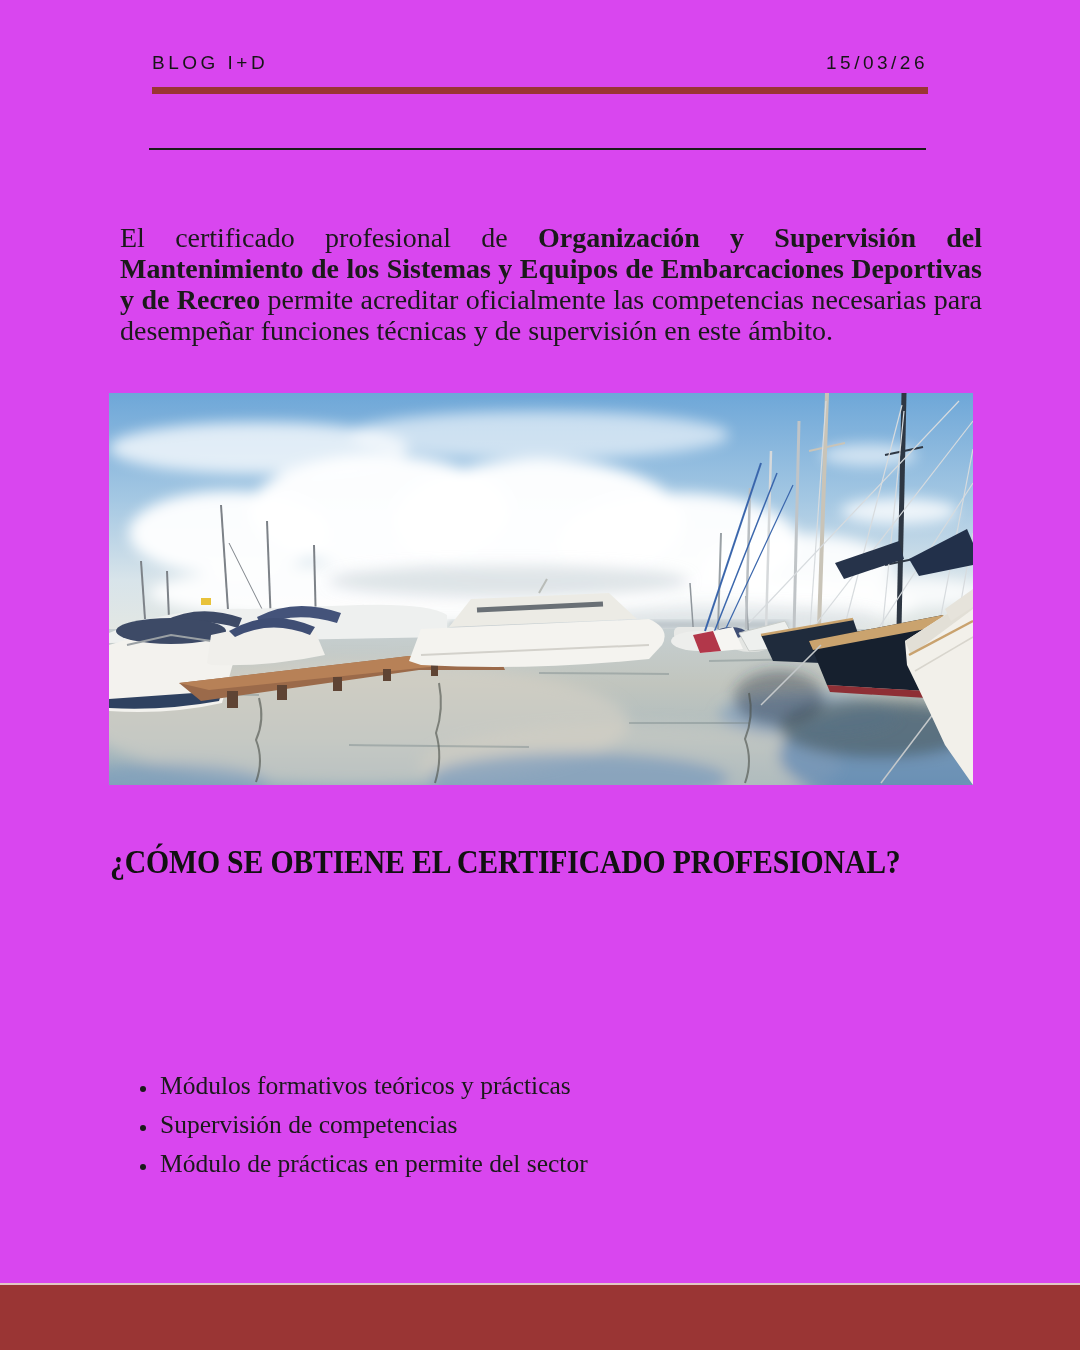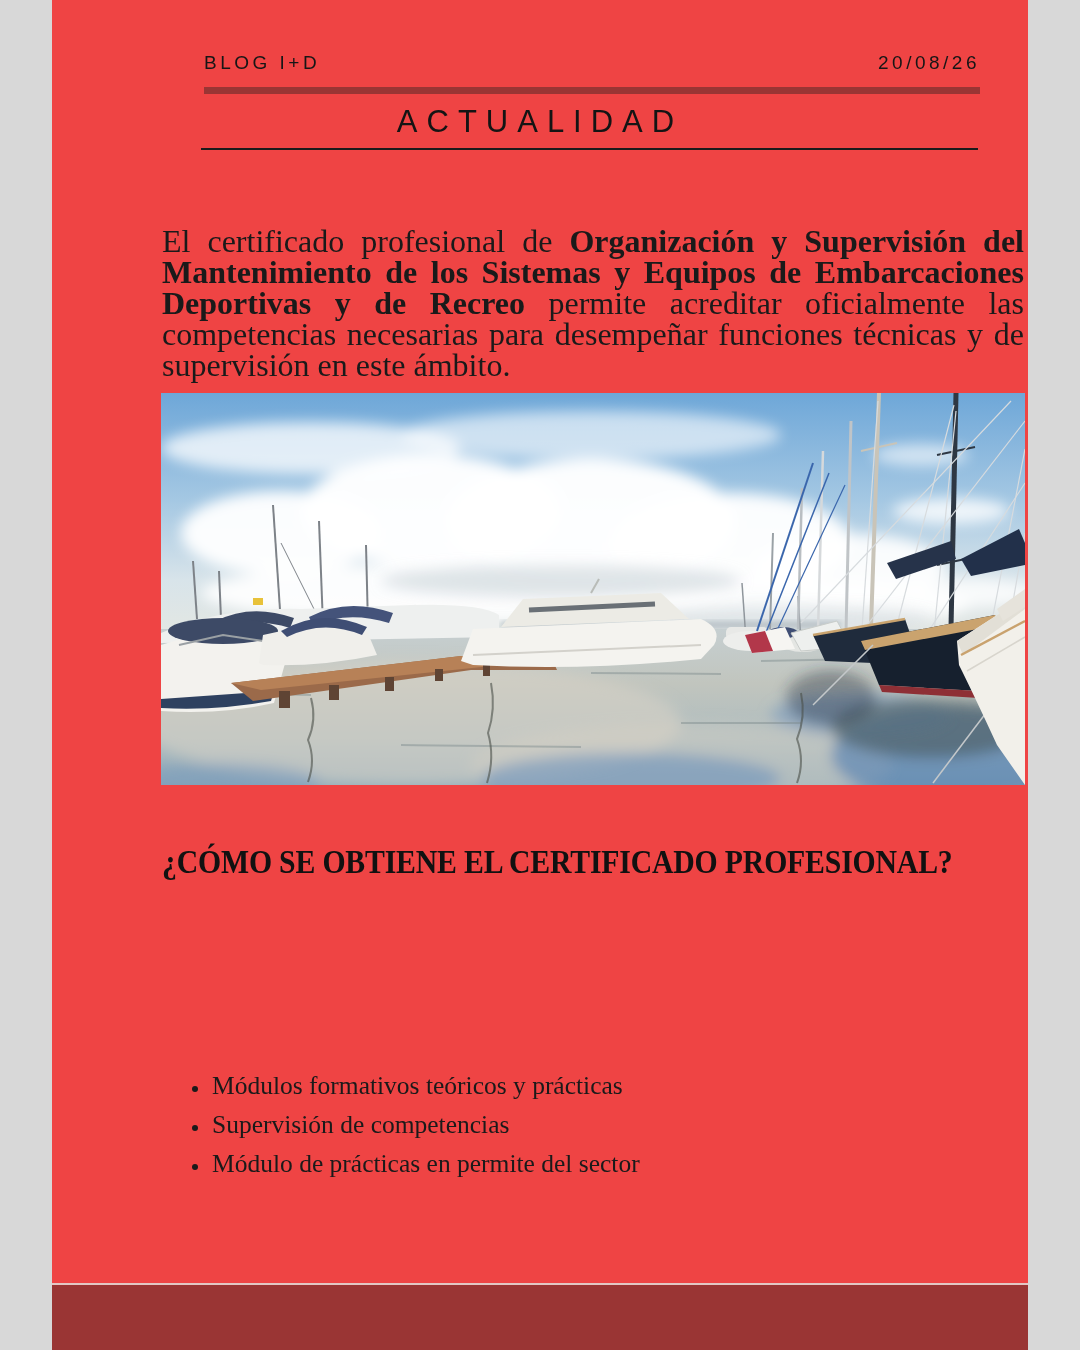--- a/index.html
+++ b/index.html
@@ -1,20 +1,20 @@
 <!DOCTYPE html>
 <html><head>
 <meta charset="utf-8">
 <style>
   html,body{margin:0;padding:0;background:#d8d8d8;}
   .page{
     position:relative;
-    width:976px;height:1350px;
+    width:1080px;height:1350px;
     margin:0 auto;
-    background:#ef4444;
+    background:#d946ef;
     overflow:hidden;
     font-family:"Liberation Serif", serif;
     color:#1a1a1a;
   }
   
   .header-row{
     position:absolute;top:52px;left:152px;width:776px;
     display:flex;justify-content:space-between;align-items:baseline;
     font-family:"Liberation Sans", sans-serif;
     font-size:19px;letter-spacing:3.5px;color:#161616;
@@ -27,22 +27,22 @@
     text-align:center;
     font-family:"Liberation Sans", sans-serif;
     font-size:31px;letter-spacing:9px;color:#141414;
   }
   .rule-dark{
     position:absolute;top:148px;left:149px;width:777px;height:2px;
     background:#1b1b1b;
   }
   
   .intro{
-    position:absolute;top:194px;left:110px;width:862px;
-    font-size:32px;line-height:31px;
+    position:absolute;top:194px;left:120px;width:862px;
+    font-size:28px;line-height:31px;
     text-align:justify;
   }
   .intro b{font-weight:bold;}
   
   .photo{
     position:absolute;top:393px;left:109px;width:864px;height:392px;
     overflow:hidden;
   }
   .photo svg{display:block;width:864px;height:392px;}
   
@@ -74,24 +74,23 @@
     box-sizing:border-box;
   }
 </style>
 </head>
 <body>
 
 <div class="page">
 
   <div class="header-row">
     <span>BLOG I+D</span>
-    <span>20/08/26</span>
+    <span>15/03/26</span>
   </div>
   <div class="rule-red" style="background:#9a3534;"></div>
-  <div class="section-title">ACTUALIDAD</div>
   <div class="rule-dark"></div>
 
   <p class="intro"><span>El certificado profesional de </span><b>Organización y Supervisión del Mantenimiento de los Sistemas y Equipos de Embarcaciones Deportivas y de Recreo</b><span> permite acreditar oficialmente las competencias necesarias para desempeñar funciones técnicas y de supervisión en este ámbito.</span></p>
 
   <div class="photo" role="img" aria-label="Puerto deportivo con yates a motor y veleros amarrados bajo un cielo con nubes">
     <svg viewBox="0 0 864 392" preserveAspectRatio="none">
       <defs>
         <linearGradient id="sky" x1="0" y1="0" x2="0" y2="1">
           <stop offset="0" stop-color="#6ea7d8"></stop>
           <stop offset="0.45" stop-color="#a5c8e3"></stop>

